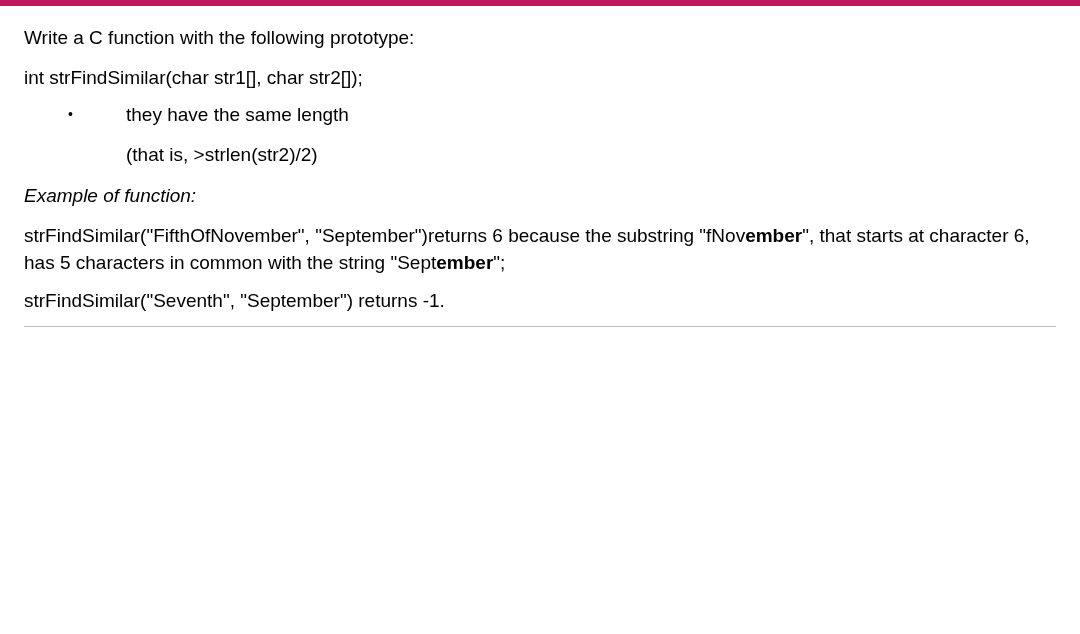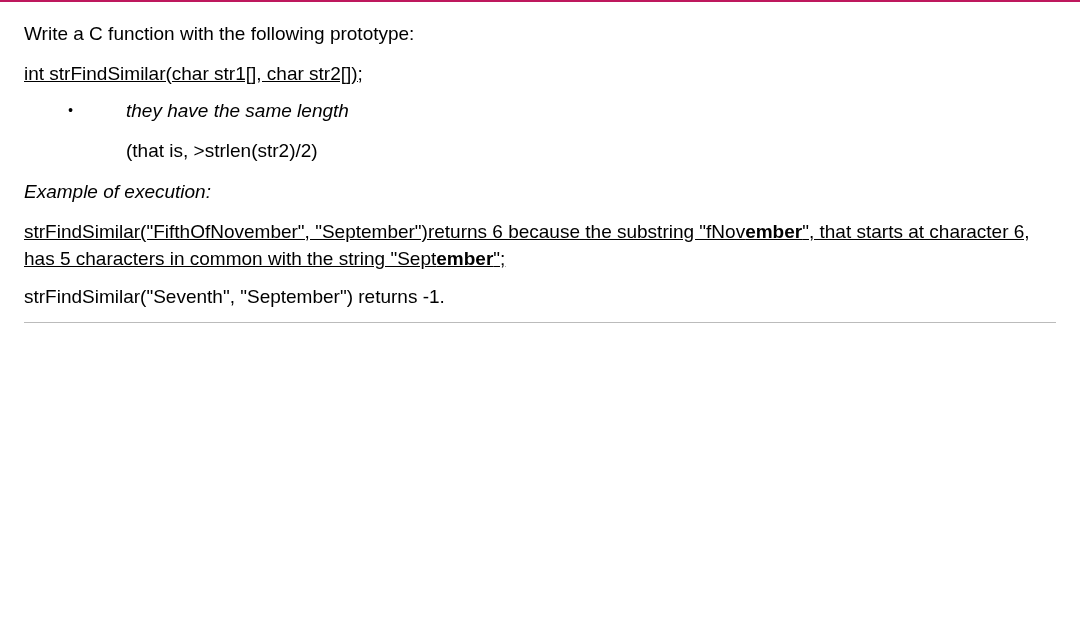--- a/index.html
+++ b/index.html
@@ -10,39 +10,37 @@
   body {
     font-family: Arial, Helvetica, sans-serif;
     font-size: 19px;
     line-height: 1.45;
     color: #000;
     background: #fff;
     width: 1080px;
     padding: 0;
   }
   .page {
-    border-top: 2px solid #be185d;
+    border-top: 6px solid #be185d;
     padding: 18px 24px 14px 24px;
   }
   p {
     margin-bottom: 12px;
   }
   p.tight {
     margin-bottom: 10px;
-    text-decoration: underline;
   }
   ul {
     list-style: none;
     margin: 6px 0 12px 0;
   }
   ul li {
     position: relative;
     padding-left: 102px;
     margin-bottom: 12px;
-    font-style: italic;
   }
   ul li::before {
     content: "•";
     position: absolute;
     left: 44px;
     top: 0;
     font-size: 14px;
     line-height: 26px;
   }
   .sub-indent {
@@ -71,21 +69,21 @@
   <p class="tight">int strFindSimilar(char str1[], char str2[]);</p>
 
 
   <ul>
     <li>they have the same length</li>
   </ul>
 
   <p class="sub-indent">(that is, &gt;strlen(str2)/2)</p>
 
 
-  <p class="italic">Example of execution:</p>
+  <p class="italic">Example of function:</p>
 
   <p class="tight">
     <span>strFindSimilar("FifthOfNovember", "September")returns 6 because the substring "fNov</span><span class="bold">ember</span><span>", that starts at character 6, has 5 characters in common with the string "Sept</span><span class="bold">ember</span><span>";</span>
   </p>
 
   <p>strFindSimilar("Seventh", "September") returns -1.</p>
 
   <hr class="bottom-rule">
 </div>
 

